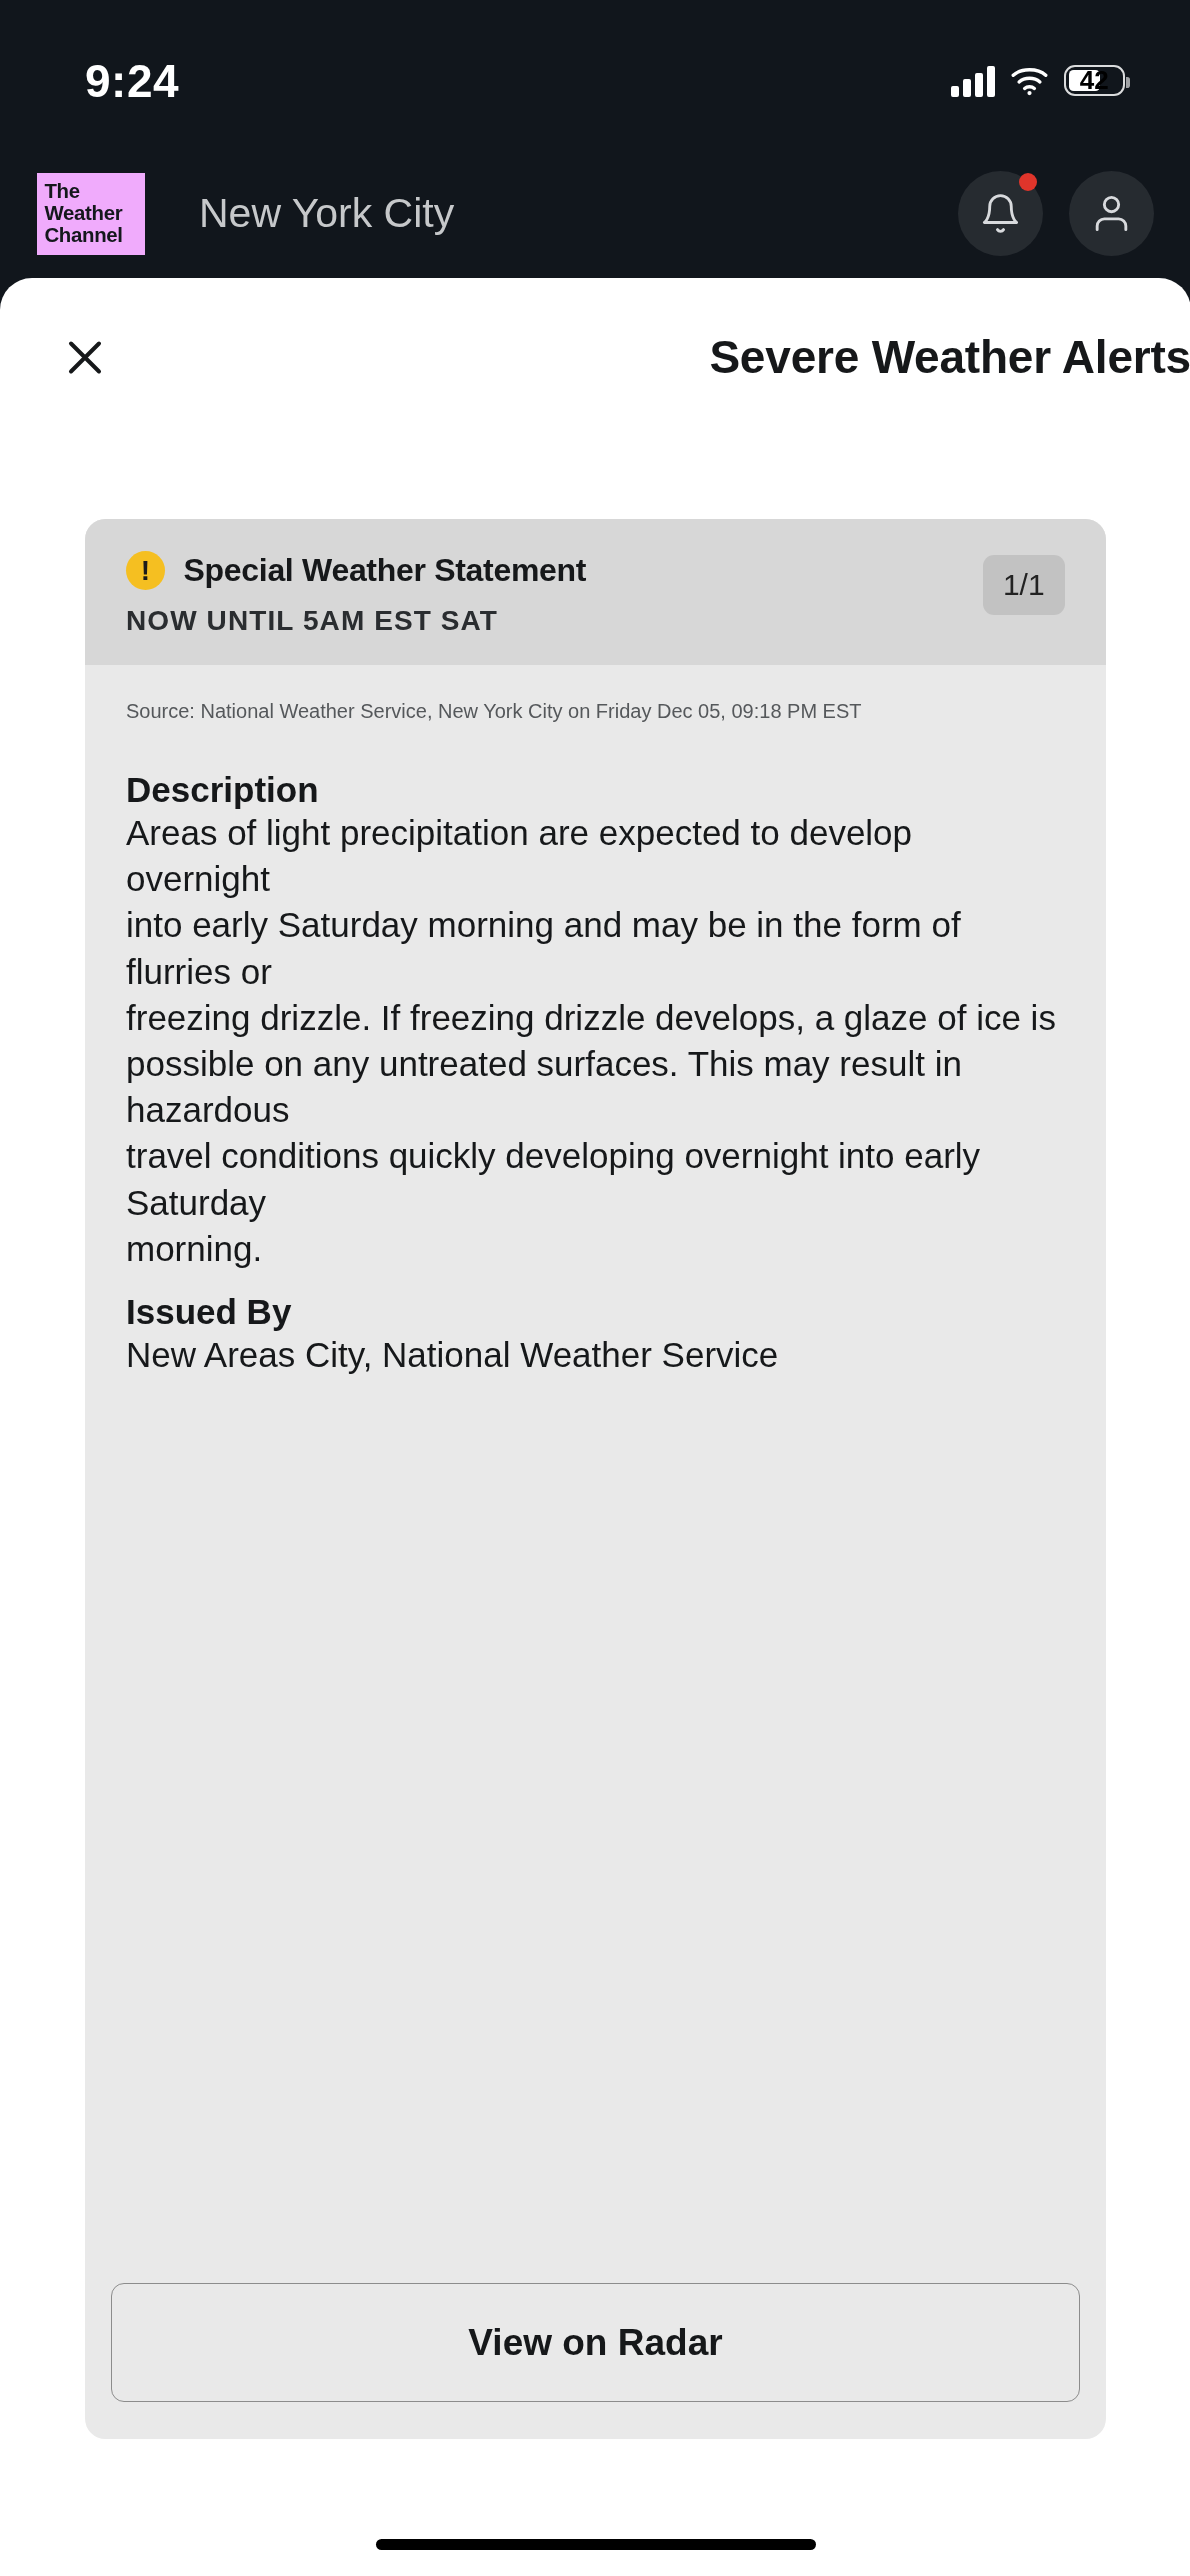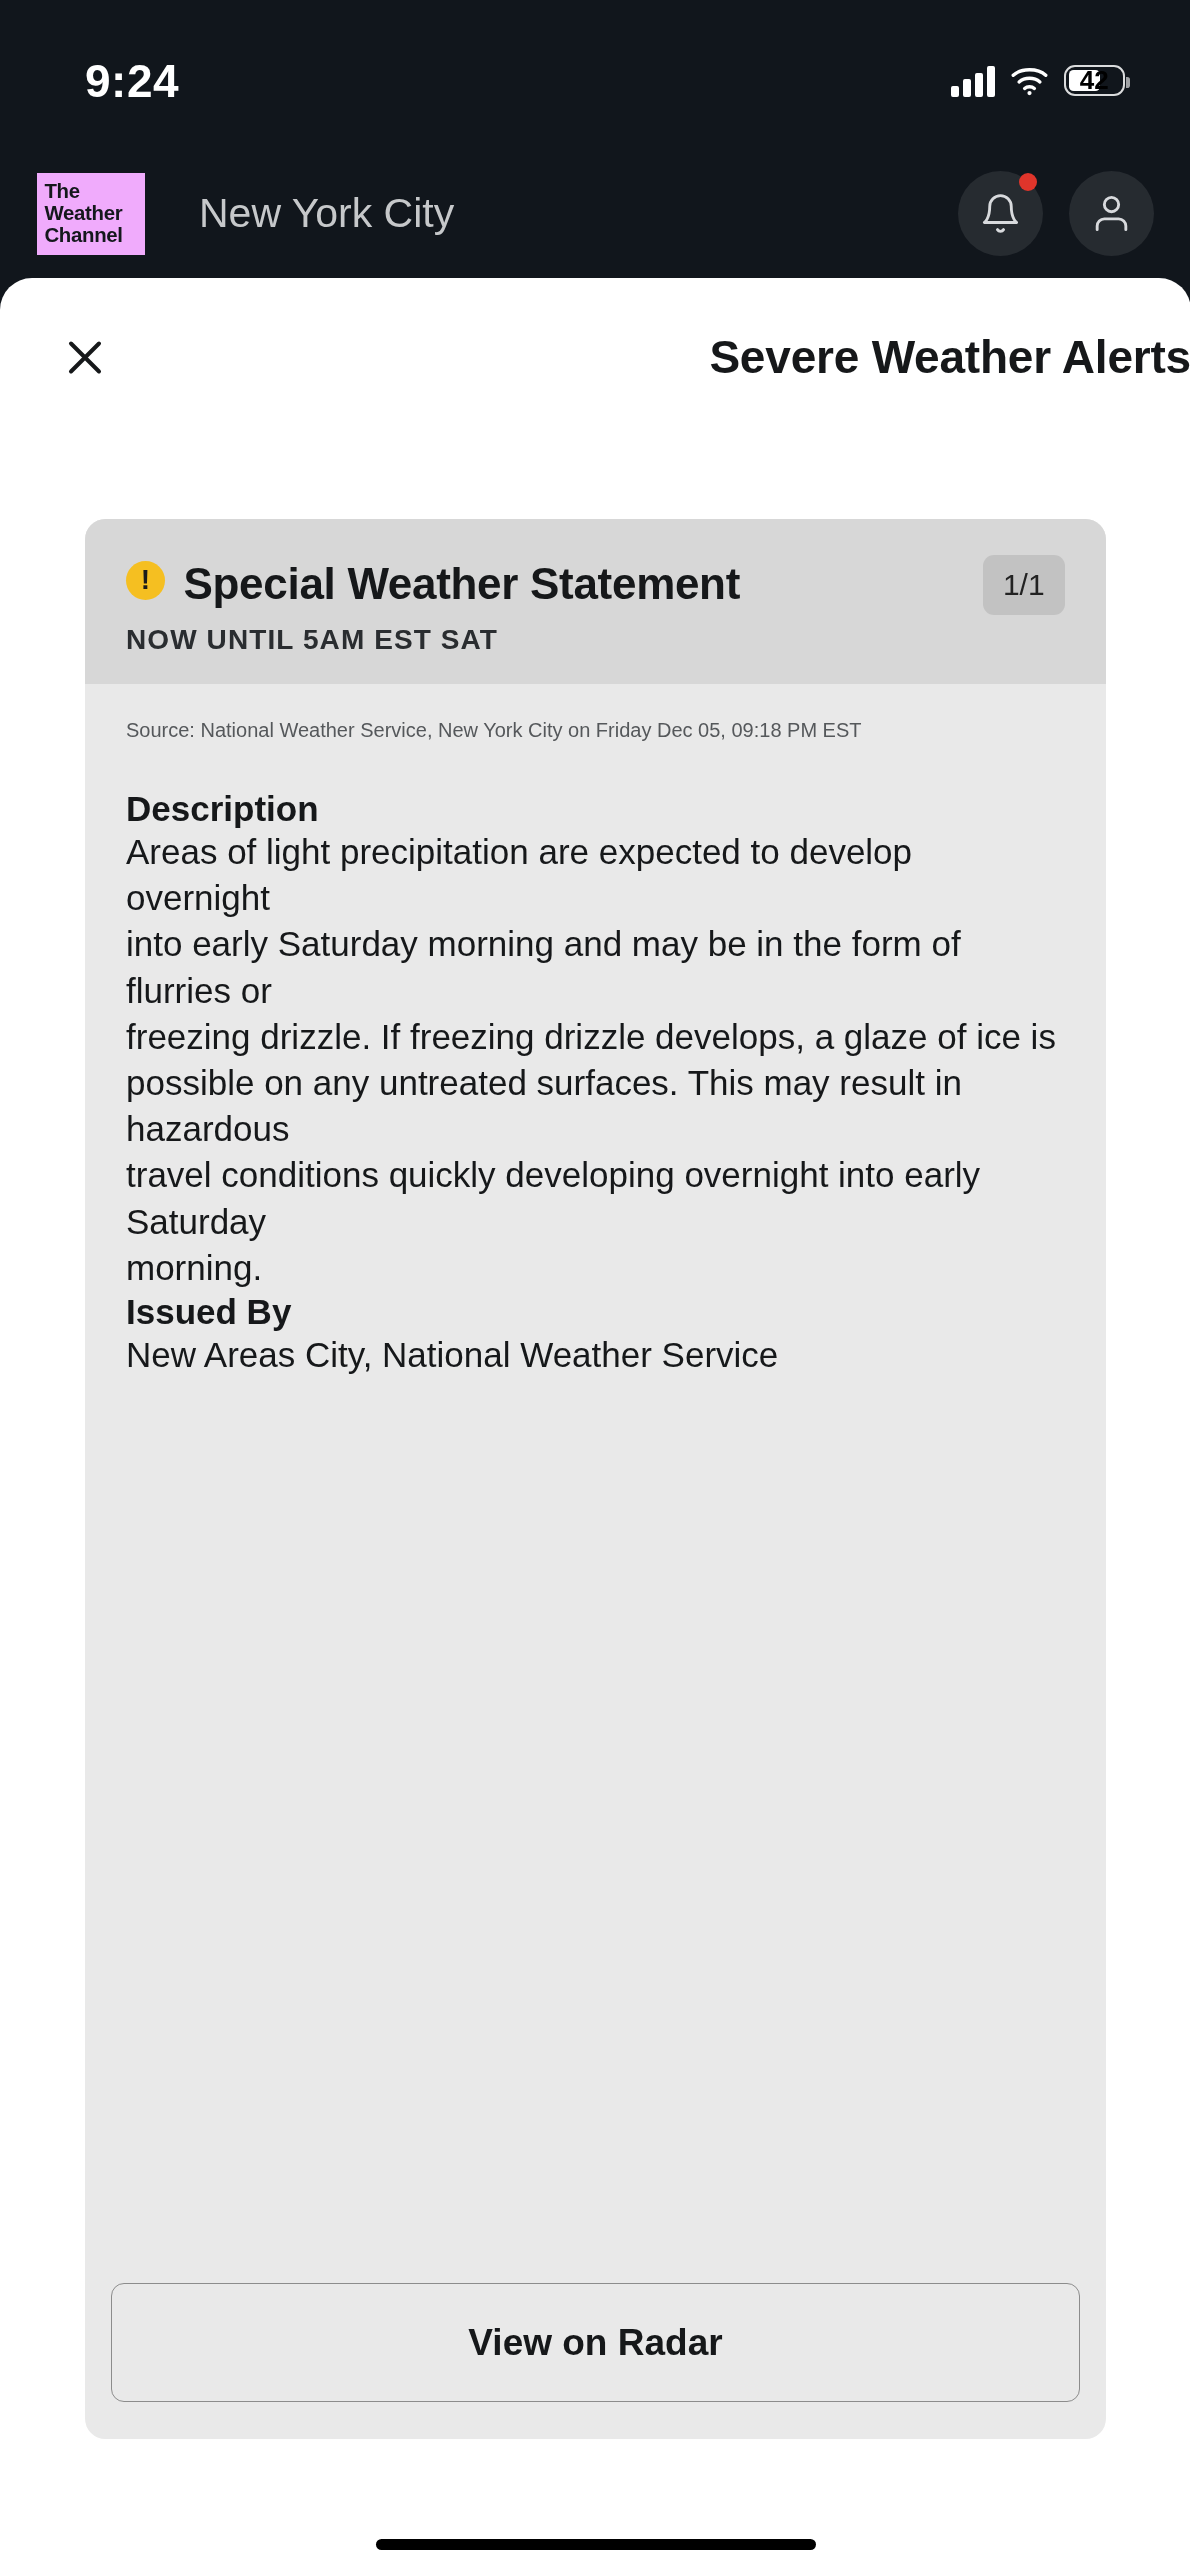--- a/index.html
+++ b/index.html
@@ -187,25 +187,24 @@
     color: #1b1b1b;
     font-size: 28px;
     font-weight: bold;
     display: flex;
     align-items: center;
     justify-content: center;
     line-height: 1;
     flex: none;
   }
   .alert-title {
-    font-size: 44px;
+    font-size: 32px;
     font-weight: bold;
     color: #16181a;
     letter-spacing: -0.3px;
-    margin-top: 8px;
   }
   .alert-sub {
     margin-top: 15px;
     font-size: 28px;
     font-weight: bold;
     letter-spacing: 1.1px;
     color: #2a2d30;
   }
   .alert-count {
     background: #c2c2c2;

